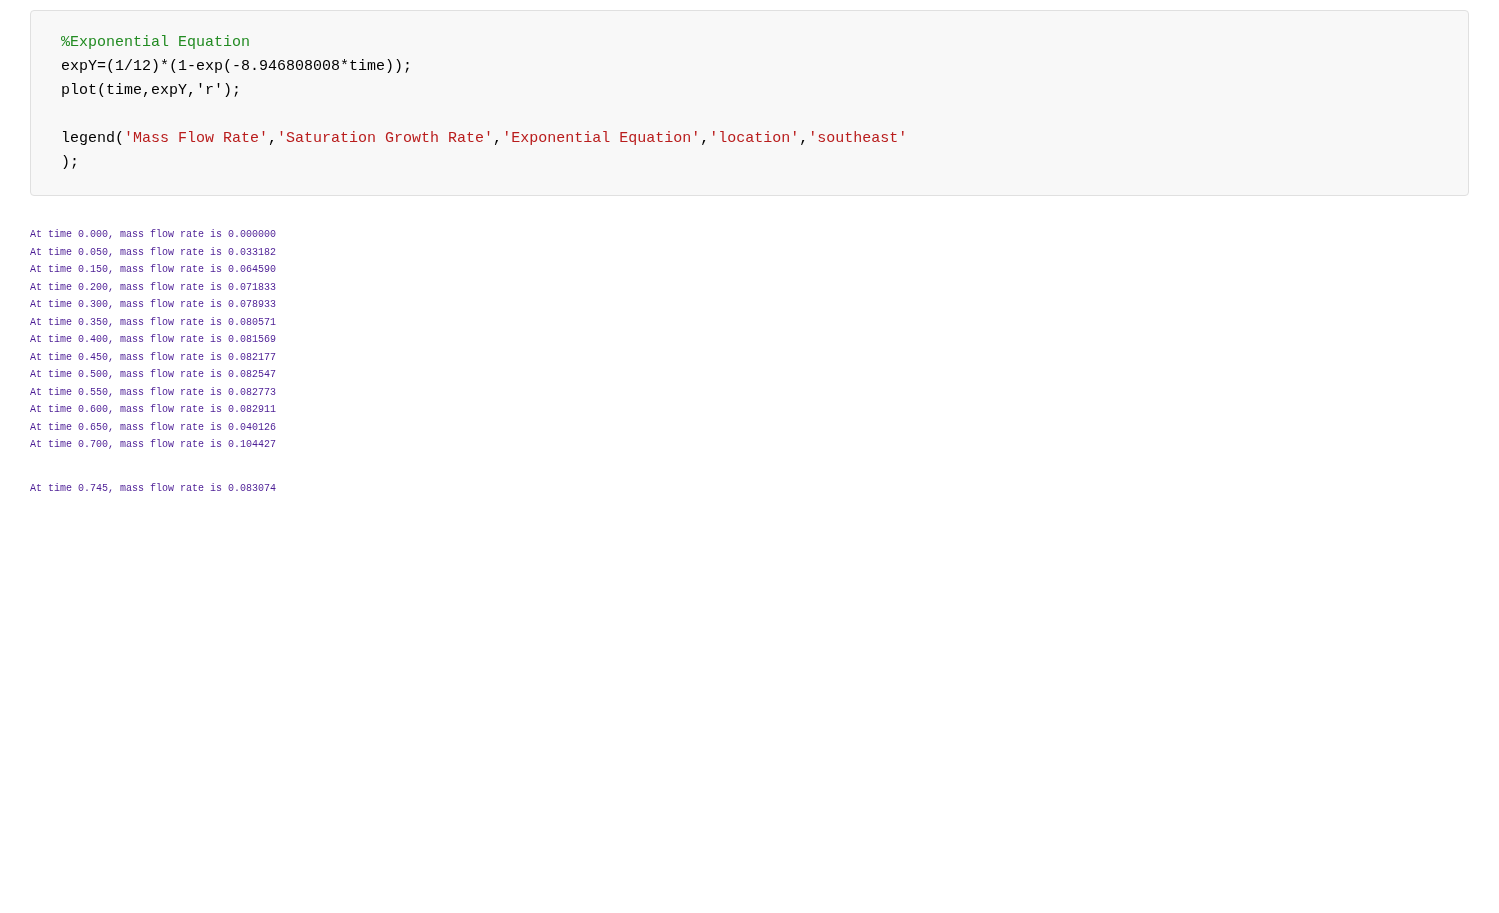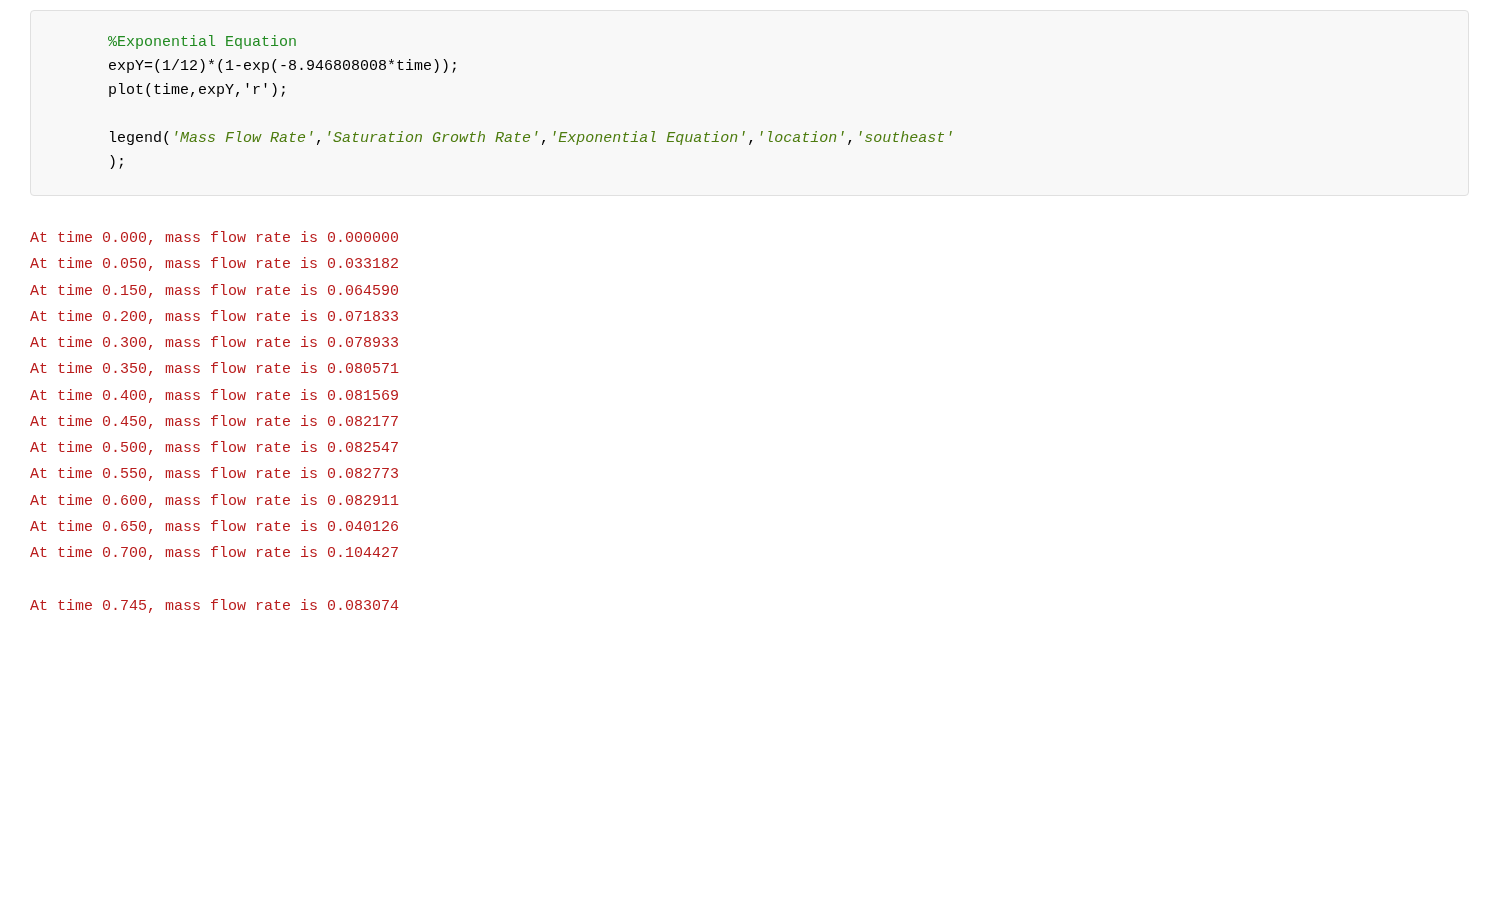--- a/index.html
+++ b/index.html
@@ -22,46 +22,44 @@
       border: 1px solid #e0e0e0;
       border-radius: 4px;
       padding: 20px 30px;
       margin: 10px 30px 10px 30px;
       line-height: 1.6;
     }
 
     .code-line {
       display: block;
       white-space: pre;
-      margin-left: 47px;
     }
 
     .color-green {
       color: #228B22;
     }
 
     .color-purple {
-      color: #4d7c0f;
-      font-style: italic;
+      color: #b91c1c;
     }
 
     .color-black {
       color: #000000;
     }
 
     .output-block {
       padding: 20px 30px;
       line-height: 1.75;
     }
 
     .output-line {
       display: block;
-      color: #b91c1c;
+      color: #4c1d95;
       white-space: pre;
-      font-size: 15px;
+      font-size: 10px;
     }
 
     .output-spacer {
       display: block;
       height: 1.75em;
     }
   </style>
 </head>
 <body>
 

